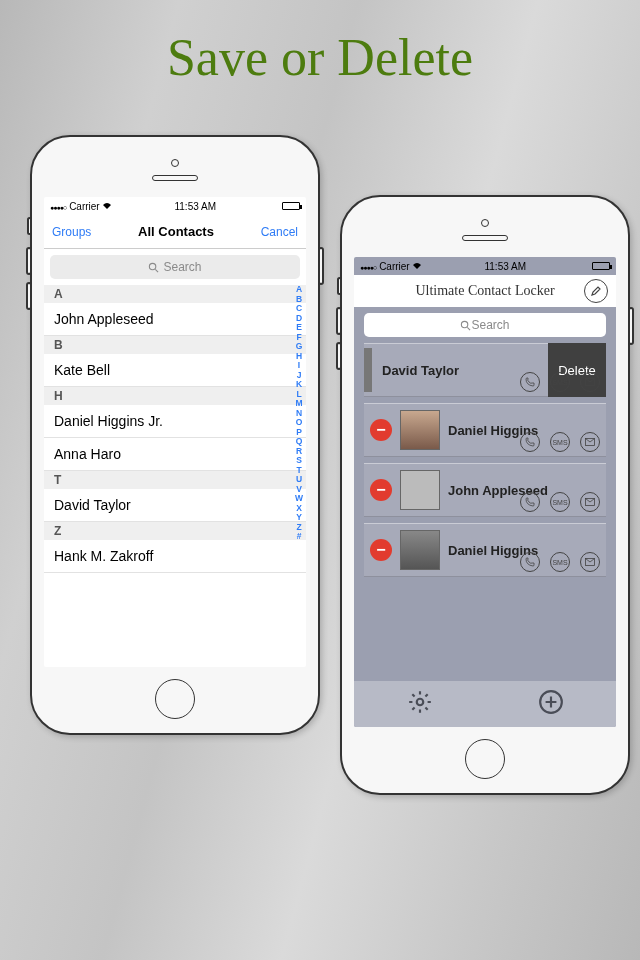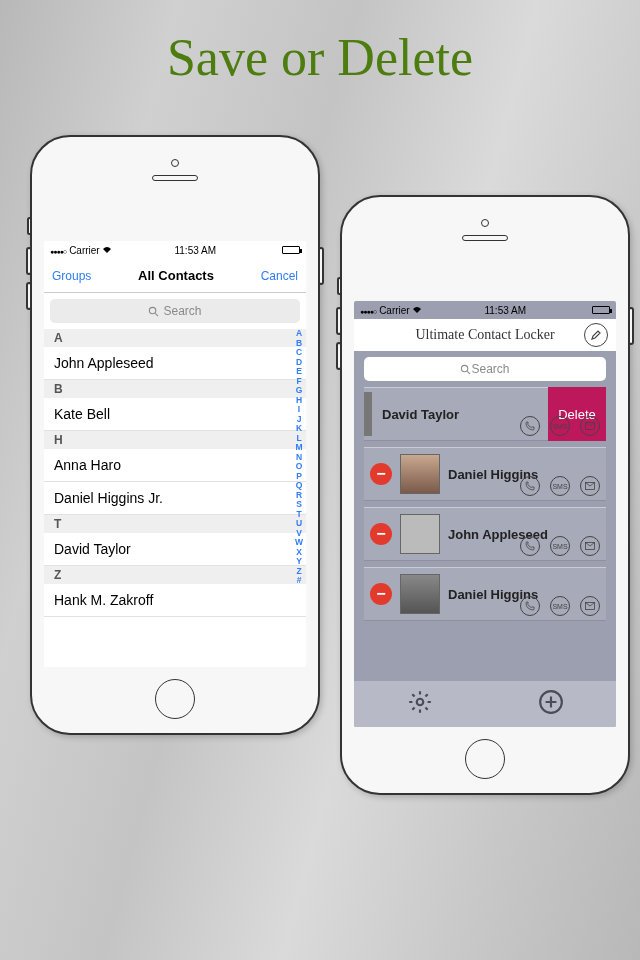--- a/index.html
+++ b/index.html
@@ -41,21 +41,20 @@
   .side-btn.vol2{ left:-6px; top:145px; width:6px; height:28px;}
   .side-btn.silence{ left:-5px; top:80px; width:5px; height:18px;}
   .side-btn.power{ right:-6px; top:110px; width:6px; height:38px;}
 
   .screen {
     position:absolute;
     top:60px; left:12px; right:12px; bottom:66px;
     background:#fff;
     overflow:hidden;
     border-radius:2px;
-    margin-top:44px;
   }
   .screen.dark { background:#9b9fb0; }
 
   
   .status { height:18px; font-size:10px; display:flex; align-items:center; padding:0 6px; color:#000;}
   .status .mid { flex:1; text-align:center;}
   .status .wifi::before { content:"\25CF\25CF\25CF\25CF\25CB"; letter-spacing:-1px; font-size:7px; margin-right:3px;}
   .battery { width:18px;height:8px;border:1px solid #000;border-radius:1px;position:relative;margin-left:4px;}
   .battery::after{content:"";position:absolute;right:-3px;top:2px;width:2px;height:4px;background:#000;}
   .battery .fill{background:#000;height:100%;width:100%;}
@@ -86,21 +85,21 @@
   .card.swiped { padding-left:0; }
   .card .minus{ width:22px;height:22px;background:#e23b2e;border-radius:50%;display:flex;align-items:center;justify-content:center;color:#fff;font-weight:700;margin-right:8px;flex-shrink:0;}
   .avatar{ width:40px;height:40px;border:1px solid #666;background:#bbb;margin-right:8px;flex-shrink:0; background-size:cover; background-position:center;}
   .avatar.a1{background:linear-gradient(#c8a88f,#7a5a4a);}
   .avatar.a2{background:linear-gradient(#e8d8c8,#a88;);}
   .avatar.a3{background:linear-gradient(#888,#555);}
   .card .info{flex:1;}
   .card .name{font-size:13px;font-weight:700;color:#222;}
   .card .actions{position:absolute; right:6px; bottom:4px; display:flex; gap:10px;}
   .act{width:20px;height:20px;border:1.5px solid #444;border-radius:50%;display:flex;align-items:center;justify-content:center;font-size:7px;color:#444;}
-  .delete-btn{ width:58px; height:54px; background:#be185d; color:#fff; display:flex;align-items:center;justify-content:center; font-size:13px; margin:-4px -6px -4px 4px;}
+  .delete-btn{ width:58px; height:54px; background:#404040; color:#fff; display:flex;align-items:center;justify-content:center; font-size:13px; margin:-4px -6px -4px 4px;}
   .card.swiped .avatar-slot{ width:8px; background:#777; height:44px; margin-right:10px;}
 
   .tabbar{ position:absolute; bottom:0; left:0; right:0; height:46px; background:#b7bac6; display:flex; align-items:center; justify-content:space-around;}
   .tabbar .ic{ color:#4a4d57;}
 </style>
 </head>
 <body>
 
 <div class="marketing-title">Save or Delete</div>
 
@@ -131,22 +130,22 @@
           <line x1="8" y1="8" x2="11" y2="11" stroke="#8a8a8a" stroke-width="1.2"></line>
         </svg>
       <span>Search</span>
     </div>
     <div class="list" id="left-list">
       <div class="section-h">A</div>
         <div class="row">John <b>Appleseed</b></div>
         <div class="section-h">B</div>
         <div class="row">Kate <b>Bell</b></div>
         <div class="section-h">H</div>
+        <div class="row">Daniel <b>Higgins</b> Jr.</div>
         <div class="row">Anna <b>Haro</b></div>
-        <div class="row">Daniel <b>Higgins</b> Jr.</div>
         <div class="section-h">T</div>
         <div class="row">David <b>Taylor</b></div>
         <div class="section-h">Z</div>
         <div class="row">Hank M. <b>Zakroff</b></div>
         <div class="index-bar" id="index-bar">A<br>B<br>C<br>D<br>E<br>F<br>G<br>H<br>I<br>J<br>K<br>L<br>M<br>N<br>O<br>P<br>Q<br>R<br>S<br>T<br>U<br>V<br>W<br>X<br>Y<br>Z<br>#</div>
     </div>
   </div>
 </div>
 
 <div class="phone right">

